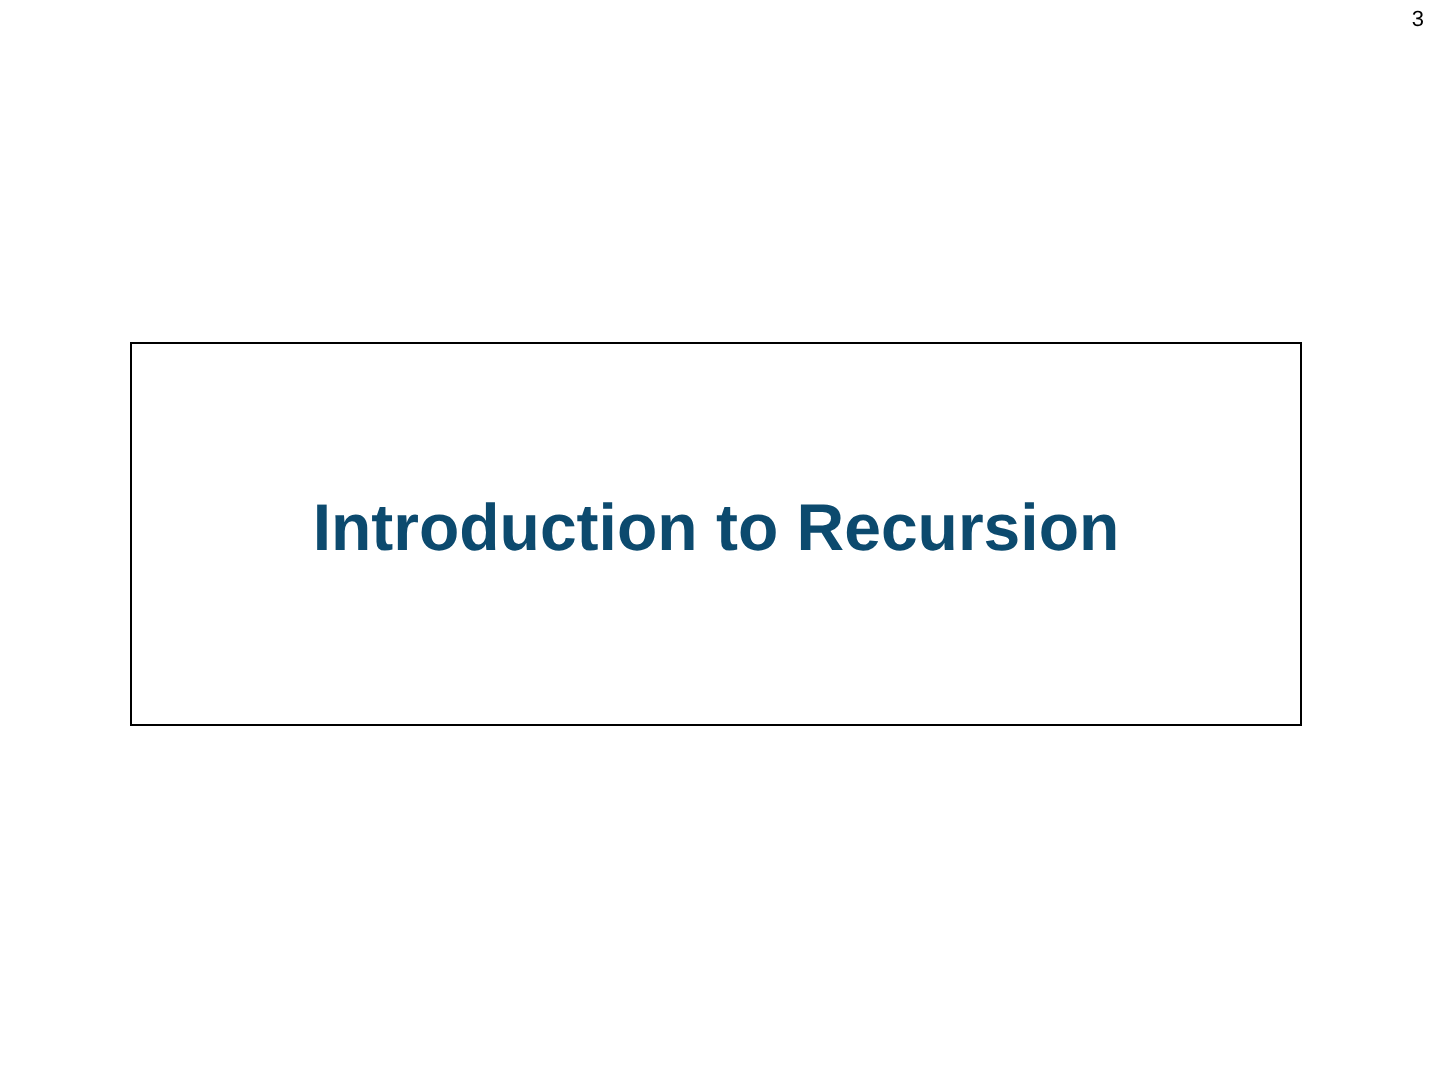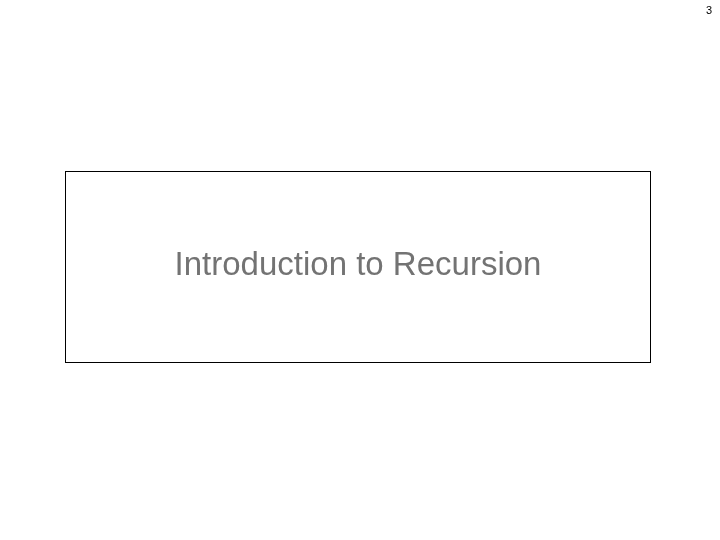--- a/index.html
+++ b/index.html
@@ -42,23 +42,23 @@
     box-sizing: border-box;
     border: 1px solid #000000;
     background: #ffffff;
     display: flex;
     align-items: center;
     justify-content: center;
   }
   #title-text {
     font-family: "Liberation Sans", sans-serif;
     font-size: 33px;
-    font-weight: 400;
+    font-weight: 700;
     line-height: 40px;
-    color: #737373;
+    color: #0c4a6e;
     letter-spacing: 0px;
     text-align: center;
     white-space: pre;
     margin: 0;
     padding: 0 10px;
     position: relative;
     top: -3px;
   }
 </style>
 </head>

